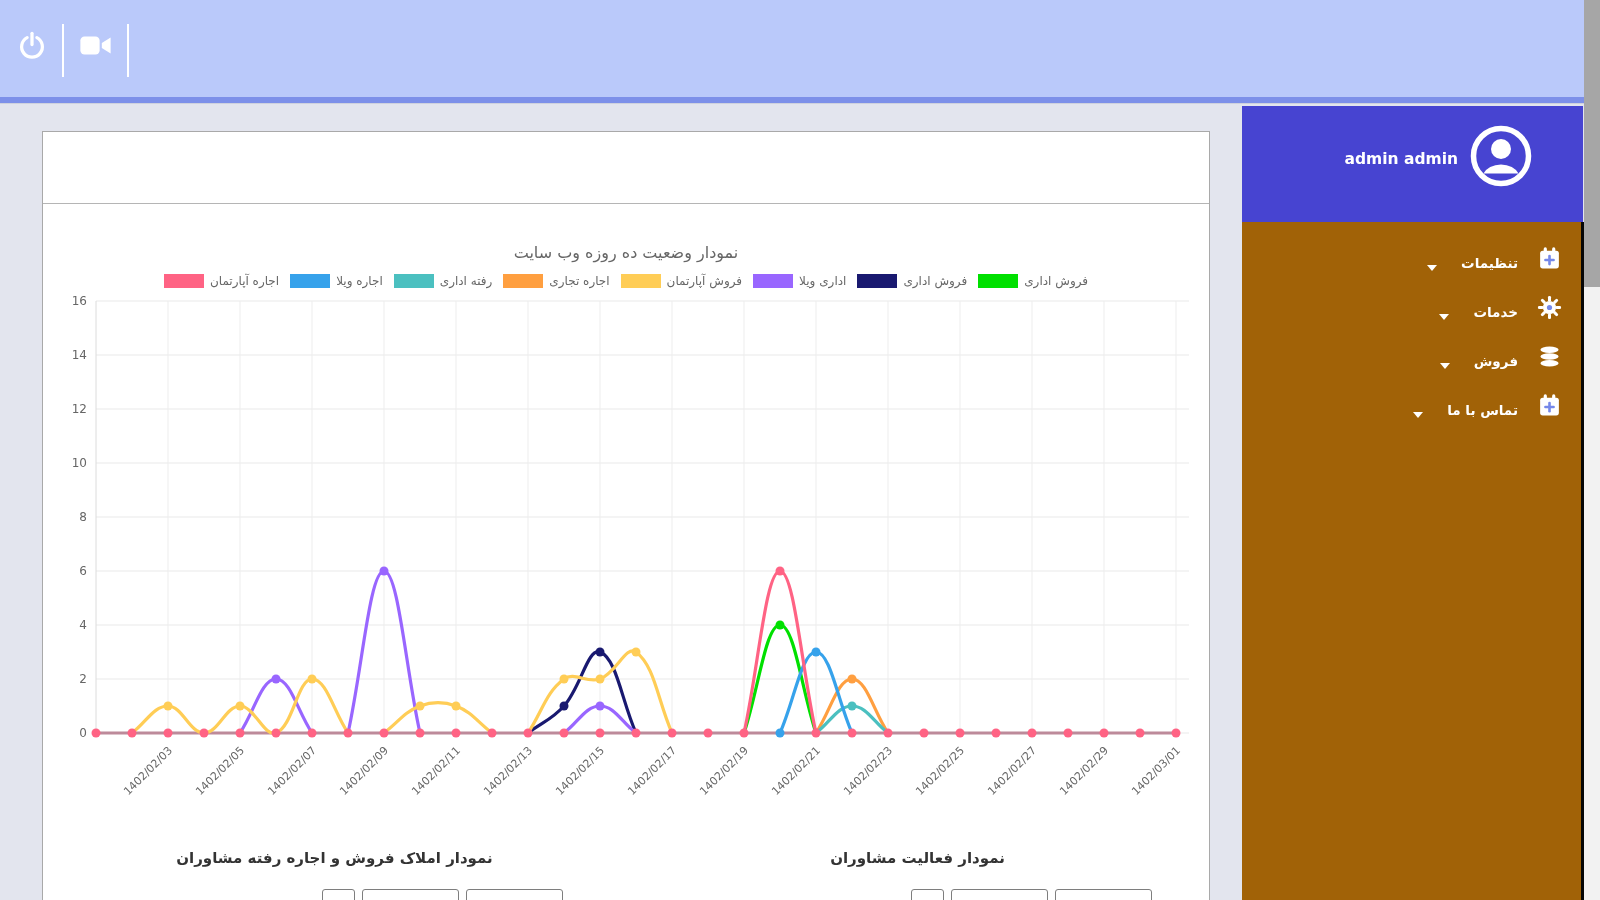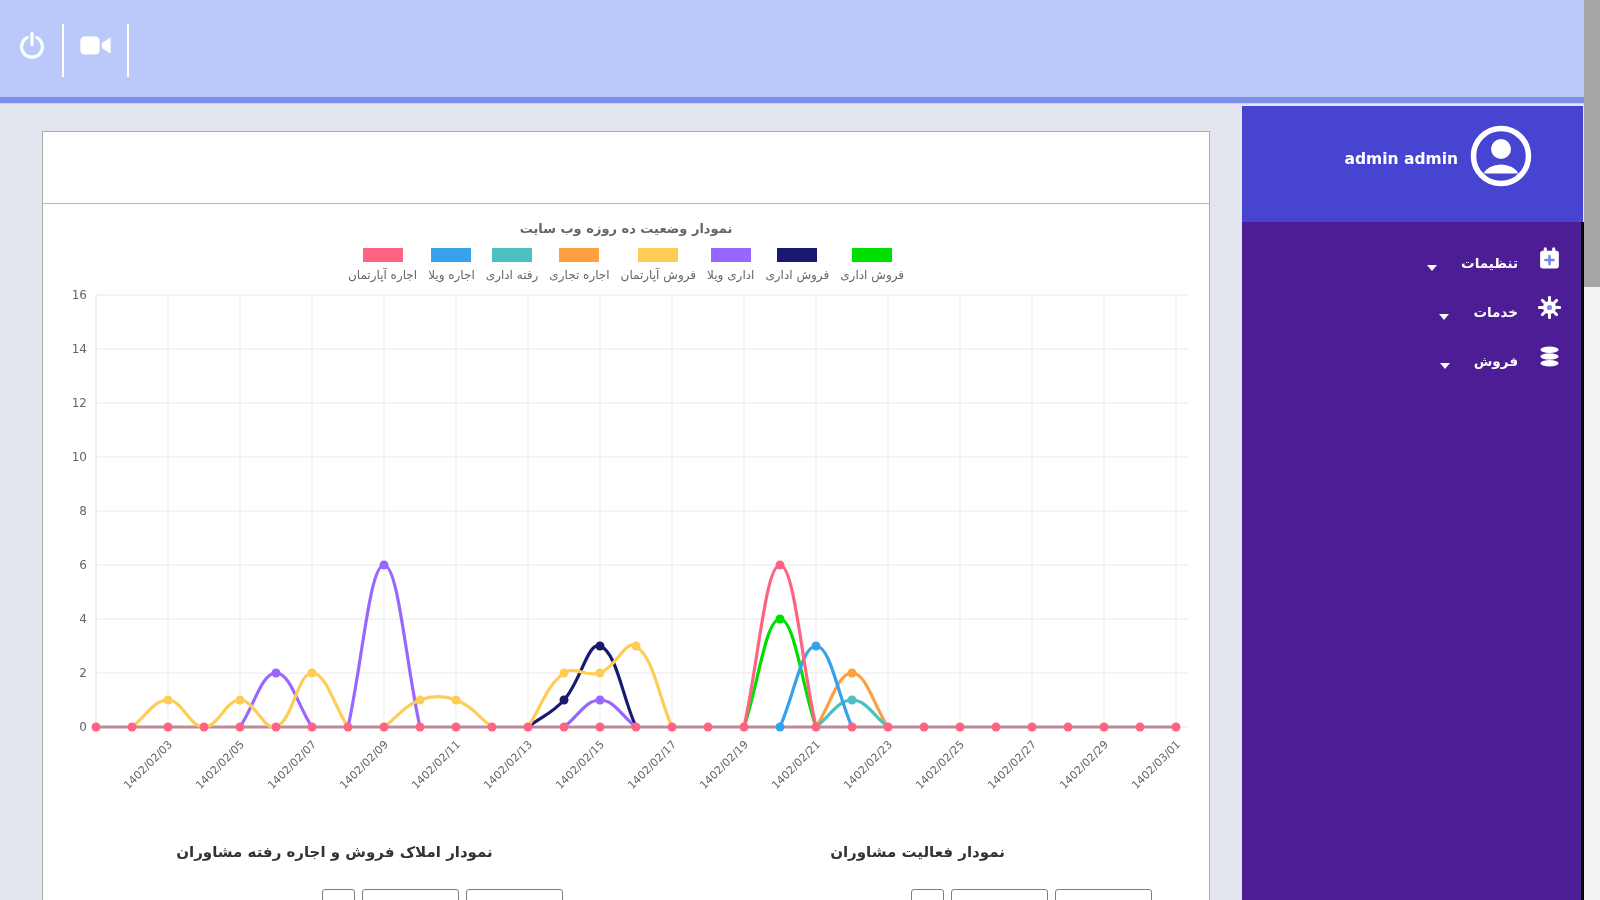--- a/index.html
+++ b/index.html
@@ -8,36 +8,36 @@
     background:#e3e5ee;font-family:"DejaVu Sans","Liberation Sans",sans-serif;
   }
   
   .topbar{position:absolute;left:0;top:0;width:1584px;height:97px;background:#bac9fa;}
   .topbar-border{position:absolute;left:0;top:97px;width:1584px;height:6px;background:#7d90e9;border-bottom:1px solid #cfd2de;}
   .topbar-icon{position:absolute;top:30px;cursor:pointer;}
   .tb-divider{position:absolute;top:24px;width:2px;height:53px;background:#ffffff;}
   
   .card{position:absolute;left:42px;top:131px;width:1168px;height:900px;background:#ffffff;border:1px solid #a9a9a9;box-sizing:border-box;}
   .card-top{height:71px;border-bottom:1px solid #b5b5b5;}
-  .chart-title{margin-top:17px;text-align:center;color:#666;font-size:13px;font-weight:bold;}
+  .chart-title{margin-top:39px;text-align:center;color:#666;font-size:16px;font-weight:normal;}
   .legend{display:flex;justify-content:center;align-items:center;margin-top:12px;gap:11px;flex-wrap:nowrap;}
-  .legend-item{display:flex;align-items:center;gap:6px;cursor:pointer;flex-direction:column;}
+  .legend-item{display:flex;align-items:center;gap:6px;cursor:pointer;}
   .legend-box{width:40px;height:14px;display:inline-block;}
   .legend-label{font-size:12px;color:#666;white-space:nowrap;direction:rtl;}
   .chart-wrap{position:relative;width:1168px;height:540px;margin-top:2px;}
   
   .bottom-row{display:flex;width:1166px;margin-top:18px;align-items:center;}
   .bottom-col{width:50%;text-align:center;}
   .bottom-title{font-size:15px;font-weight:bold;color:#333;direction:rtl;}
   .filter-group{position:absolute;display:flex;gap:7px;}
   .filter-box{background:#fff;border:1px solid #7e7e7e;border-radius:3px;height:26px;box-sizing:border-box;}
   .fb-small{width:33px;}
   .fb-wide{width:97px;}
   
-  .sidebar{position:absolute;left:1242px;top:106px;width:341px;height:794px;background:#4c1d95;}
+  .sidebar{position:absolute;left:1242px;top:106px;width:341px;height:794px;background:#a16207;}
   .sidebar-head{position:absolute;left:0;top:0;width:341px;height:116px;background:#4744d1;}
   .admin-name{position:absolute;right:125px;top:44px;color:#fff;font-weight:bold;font-size:15.5px;}
   .avatar{position:absolute;right:50px;top:18px;width:64px;height:64px;}
   .menu{position:absolute;left:0;top:116px;width:341px;}
   .menu-item{height:49px;display:flex;align-items:flex-end;justify-content:flex-end;padding-right:21px;cursor:pointer;}
   .caret{width:0;height:0;border-left:5.5px solid transparent;border-right:5.5px solid transparent;border-top:6.5px solid #ffffff;margin-right:24px;}
   .menu-label{color:#fff;font-size:13.5px;font-weight:bold;margin-right:18px;direction:rtl;}
   .menu-icon{width:26px;height:26px;display:flex;align-items:center;justify-content:center;}
   
   .black-strip{position:absolute;left:1581px;top:222px;width:3px;height:678px;background:#060606;}
@@ -295,19 +295,36 @@
         <span class="menu-icon">
           <svg width="25" height="25" viewBox="0 0 24 24">
             <g fill="#fff">
               <ellipse cx="12" cy="5.6" rx="8.7" ry="3.1"></ellipse>
               <ellipse cx="12" cy="12" rx="8.7" ry="3.1"></ellipse>
               <ellipse cx="12" cy="18.4" rx="8.7" ry="3.1"></ellipse>
             </g>
           </svg>
         </span>
       </div>
+      <div class="menu-item">
+        <span class="caret"></span>
+        <span class="menu-label">تماس با ما</span>
+        <span class="menu-icon">
+          <svg width="25" height="25" viewBox="0 0 24 24">
+            <g fill="#fff">
+              <rect x="3" y="4.5" width="18" height="17" rx="2.5"></rect>
+              <rect x="6.4" y="1.3" width="3.1" height="5.4" rx="1.5"></rect>
+              <rect x="14.5" y="1.3" width="3.1" height="5.4" rx="1.5"></rect>
+            </g>
+            <g stroke="#7588e9" stroke-width="2.5" stroke-linecap="round">
+              <line x1="12" y1="9.6" x2="12" y2="17.4"></line>
+              <line x1="8.1" y1="13.5" x2="15.9" y2="13.5"></line>
+            </g>
+          </svg>
+        </span>
+      </div>
     </div>
 </div>
 
 <div class="black-strip"></div>
 <div class="scroll-track">
   <div class="scroll-thumb"></div>
 </div>
 
 </body></html>

